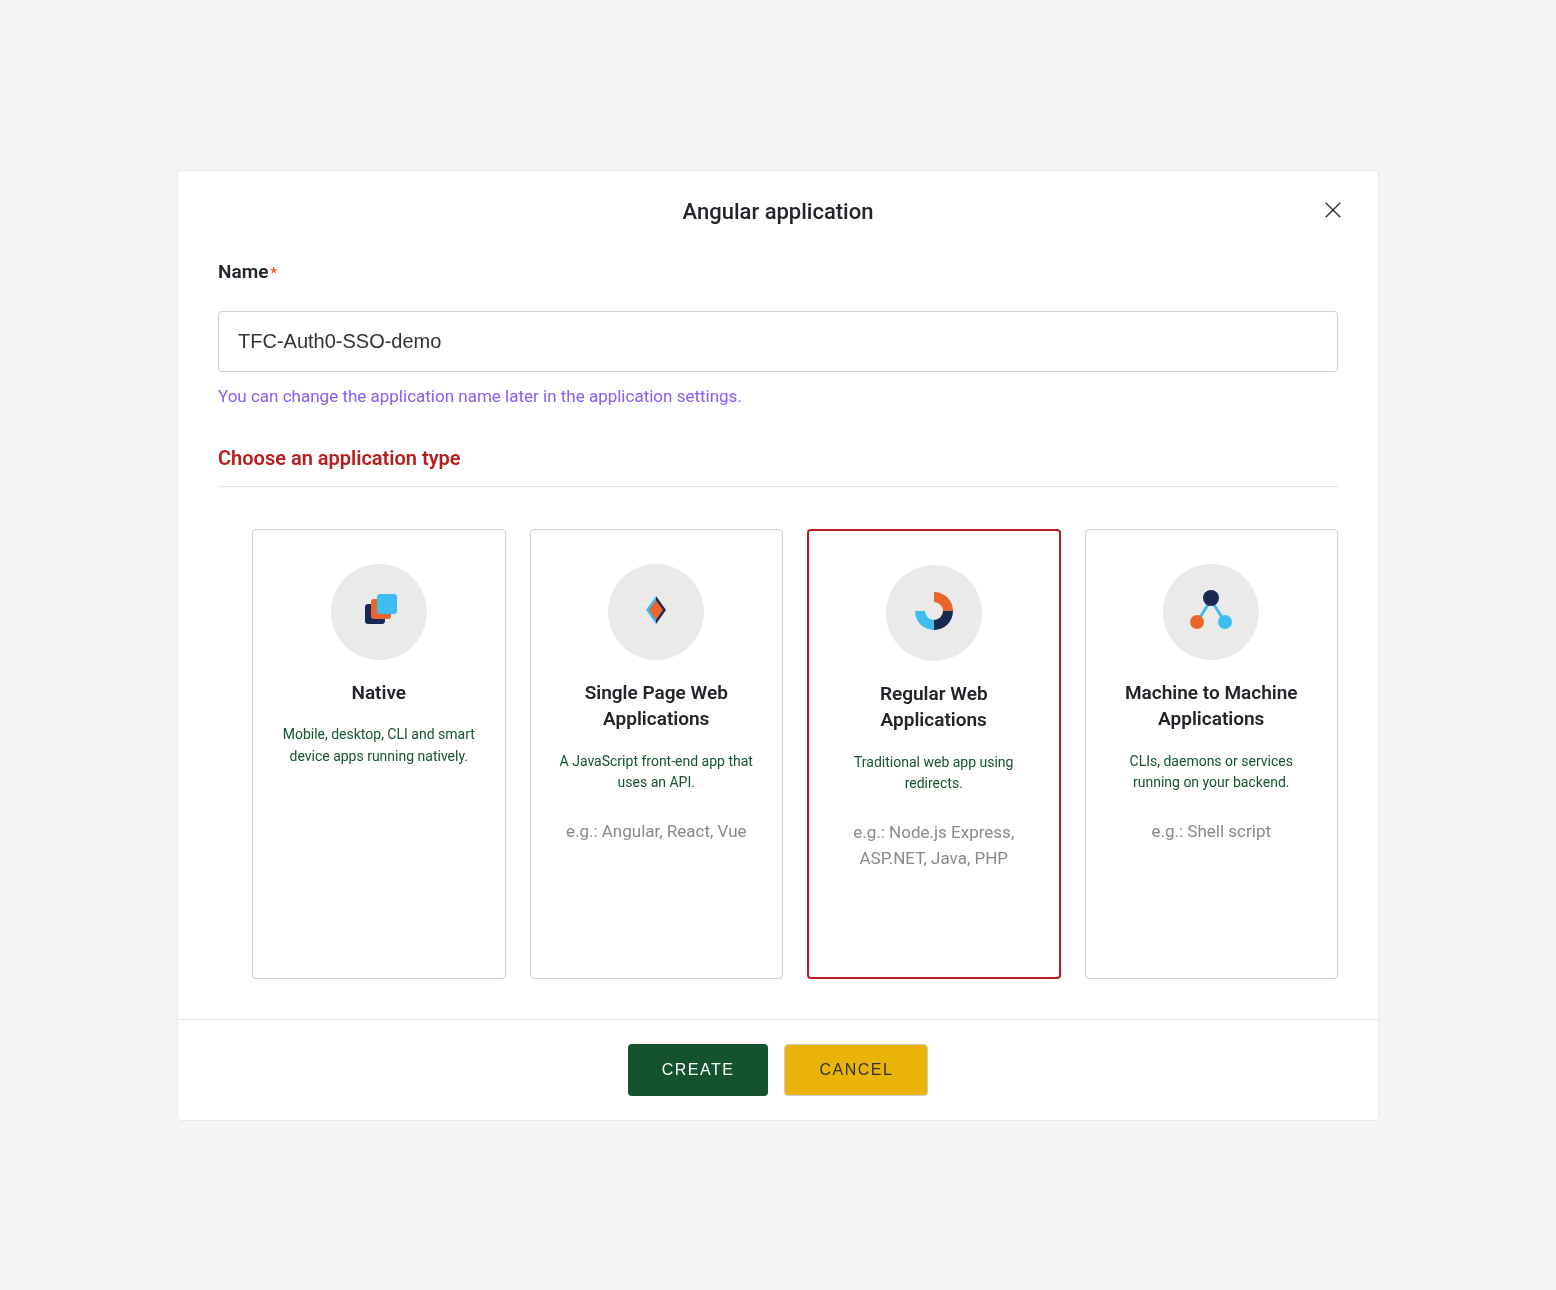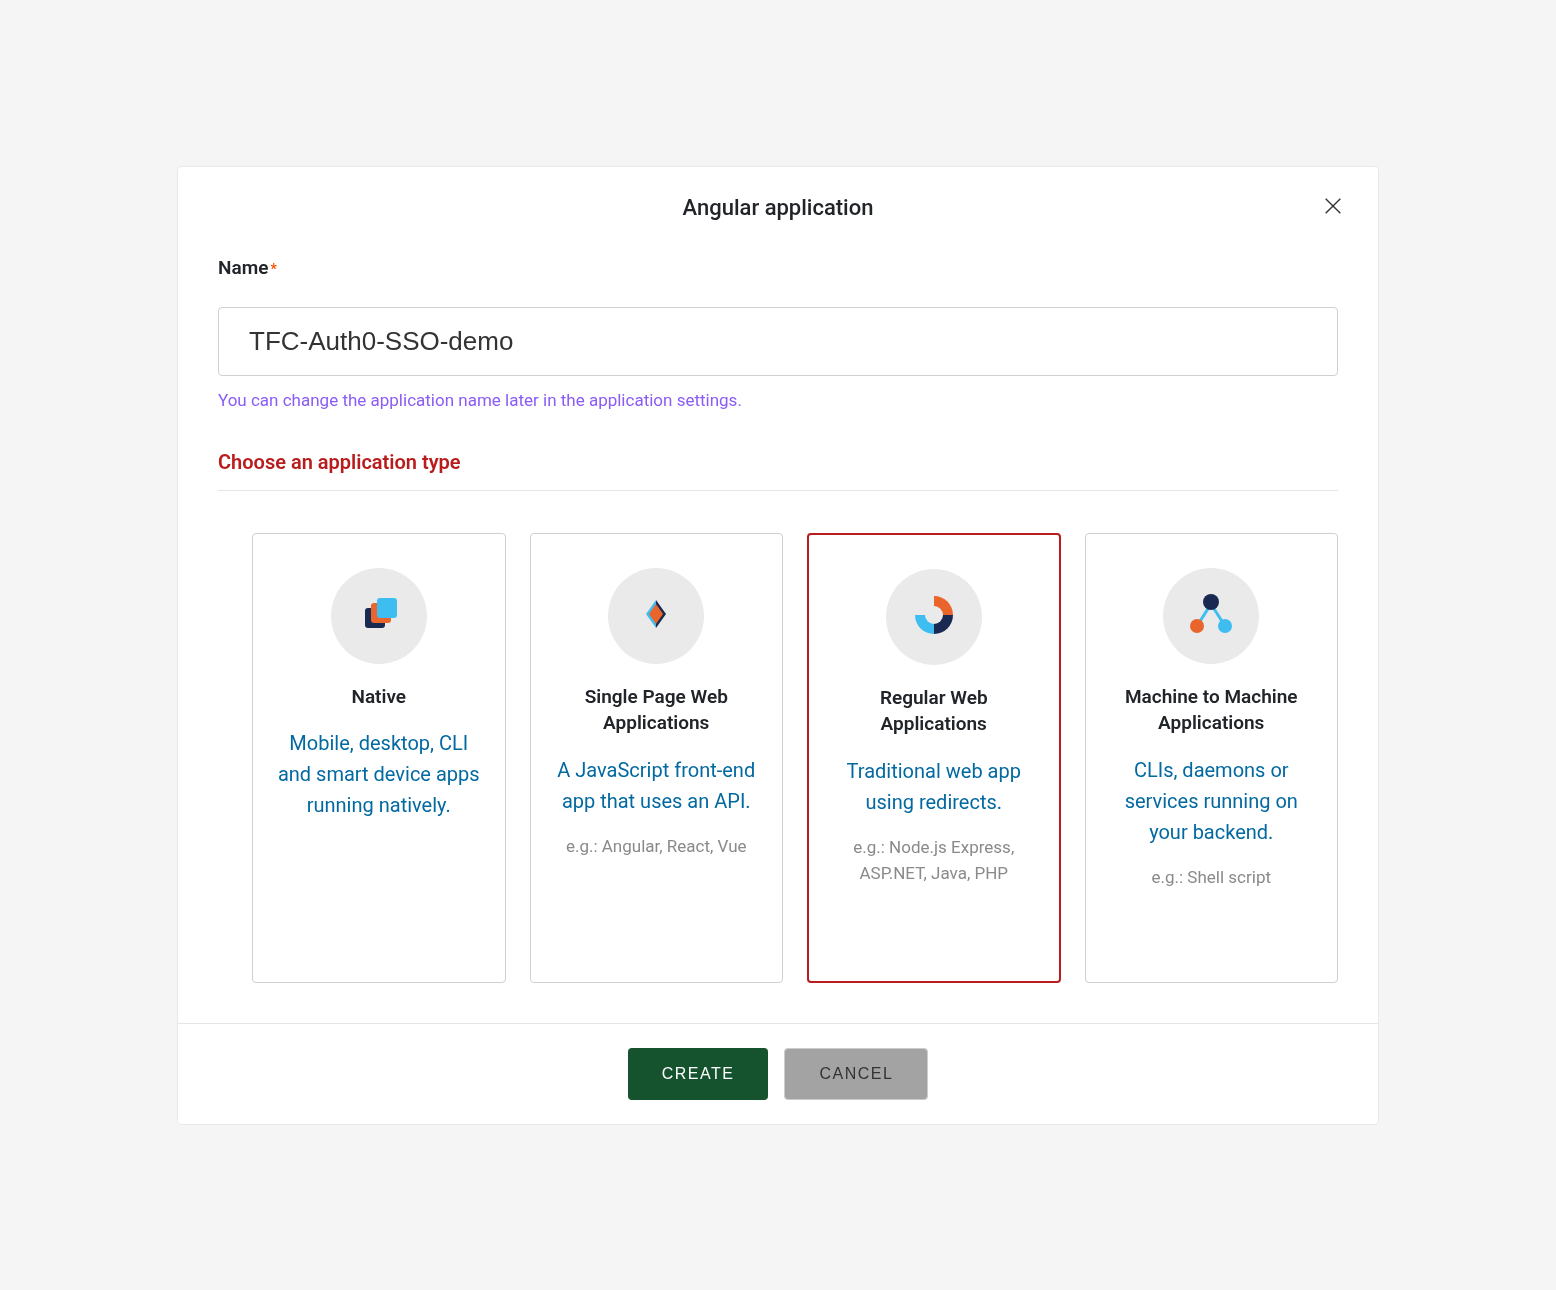--- a/index.html
+++ b/index.html
@@ -62,22 +62,22 @@
     }
     .required-asterisk {
       color: #ff4b00;
       font-size: 14px;
       margin-left: 2px;
       position: relative;
       top: -2px;
     }
     .name-input {
       width: 100%;
-      padding: 18px 30px;
-      font-size: 26px;
+      padding: 18px 19px;
+      font-size: 20px;
       border: 1px solid #d0d0d0;
       border-radius: 4px;
       color: #333;
       outline: none;
     }
     .help-text {
       margin-top: 14px;
       font-size: 17px;
       color: #8b5cf6;
     }
@@ -121,24 +121,24 @@
       margin-bottom: 20px;
     }
     .type-title {
       font-size: 19px;
       font-weight: 600;
       color: #212529;
       margin-bottom: 18px;
       line-height: 1.4;
     }
     .type-desc {
-      font-size: 20px;
-      color: #0369a1;
+      font-size: 14px;
+      color: #14532d;
       line-height: 1.55;
-      margin-bottom: 16px;
+      margin-bottom: 24px;
     }
     .type-example {
       font-size: 17px;
       color: #8a8a8a;
       line-height: 1.55;
     }
     .modal-footer {
       border-top: 1px solid #e5e5e5;
       padding: 24px;
       display: flex;
@@ -152,21 +152,21 @@
       letter-spacing: 1.5px;
       border-radius: 4px;
       cursor: pointer;
       border: none;
     }
     .btn-primary {
       background: #14532d;
       color: #fff;
     }
     .btn-secondary {
-      background: #a3a3a3;
+      background: #eab308;
       color: #333;
       border: 1px solid #ccc;
     }
   </style>
 </head>
 <body>
 
 <div class="modal">
 
   <div class="modal-header">

